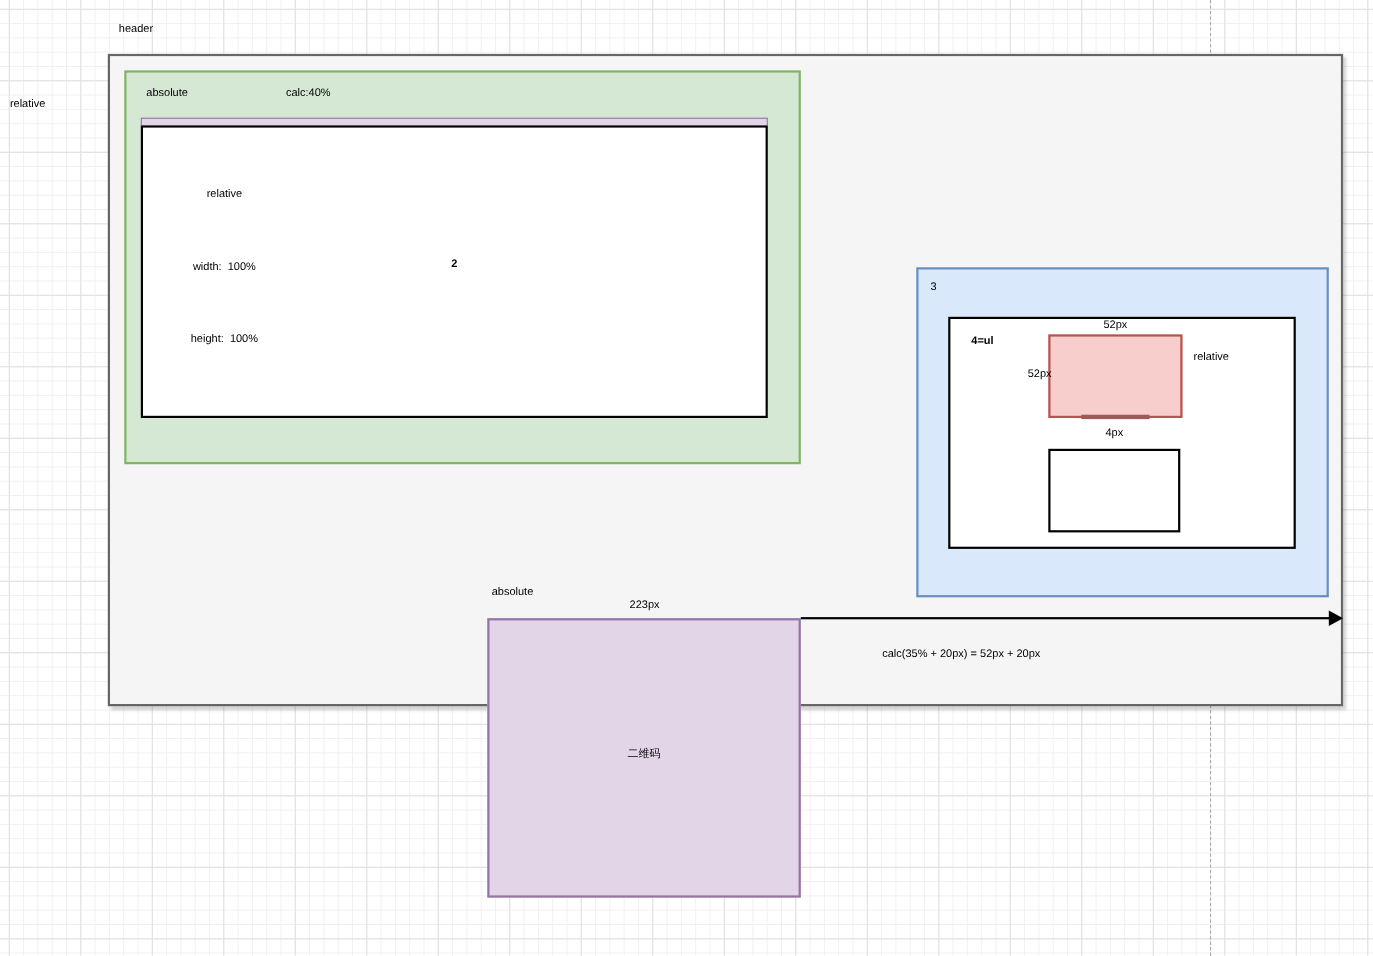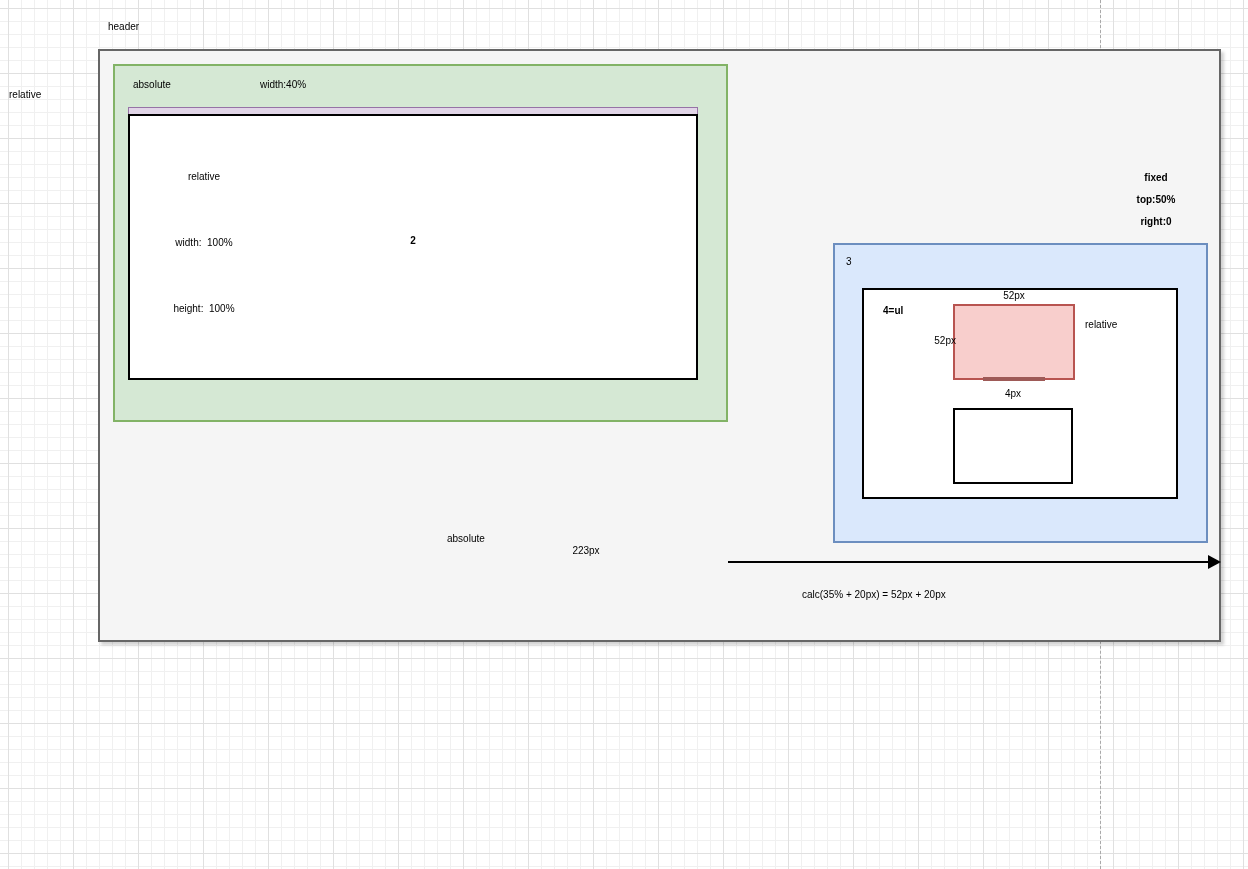--- a/index.html
+++ b/index.html
@@ -64,53 +64,51 @@
 
   <div class="dash-line"></div>
 
   <div class="label" style="left:108px;top:18px;">header</div>
   <div class="label" style="left:9px;top:86px;">relative</div>
 
   <div class="abs panel">
 
     <div class="abs green-box">
       <span class="label" style="left:18px;top:10px;">absolute</span>
-      <span class="label" style="left:145px;top:10px;">width:40%</span>
+      <span class="label" style="left:145px;top:10px;">calc:40%</span>
       <div class="abs purple-strip"></div>
       <div class="abs white-box-1">
         <div class="wb1-text">
           <div>relative</div>
           <div>width:&nbsp;&nbsp;100%</div>
           <div>height:&nbsp;&nbsp;100%</div>
         </div>
         <div class="wb1-num">2</div>
       </div>
     </div>
 
-    <div class="abs fixed-note">
-      <div>fixed</div>
-      <div>top:50%</div>
-      <div>right:0</div>
-    </div>
 
     <div class="abs blue-box">
       <span class="label" style="left:11px;top:8px;">3</span>
       <div class="abs white-box-2">
         <span class="label bold" style="left:19px;top:12px;">4=ul</span>
         <div class="abs pink-box"></div>
         <div class="abs dark-seg"></div>
         <span class="label ctr" style="left:120px;top:-3px;width:60px;">52px</span>
         <span class="label rgt" style="left:22px;top:42px;width:70px;">52px</span>
         <span class="label" style="left:221px;top:26px;">relative</span>
         <span class="label ctr" style="left:119px;top:95px;width:60px;">4px</span>
         <div class="abs small-box"></div>
       </div>
     </div>
 
     <span class="label" style="left:347px;top:479px;">absolute</span>
     <span class="label ctr" style="left:456px;top:491px;width:60px;">223px</span>
+    <div class="abs purple-box">
+      <div class="qr-label">二维码</div>
+    </div>
 
     <div class="abs arrow-line"></div>
     <div class="abs arrow-head"></div>
     <span class="label" style="left:702px;top:535px;">calc(35% + 20px) = 52px + 20px</span>
 
   </div>
 </div>
 
 </body></html>

